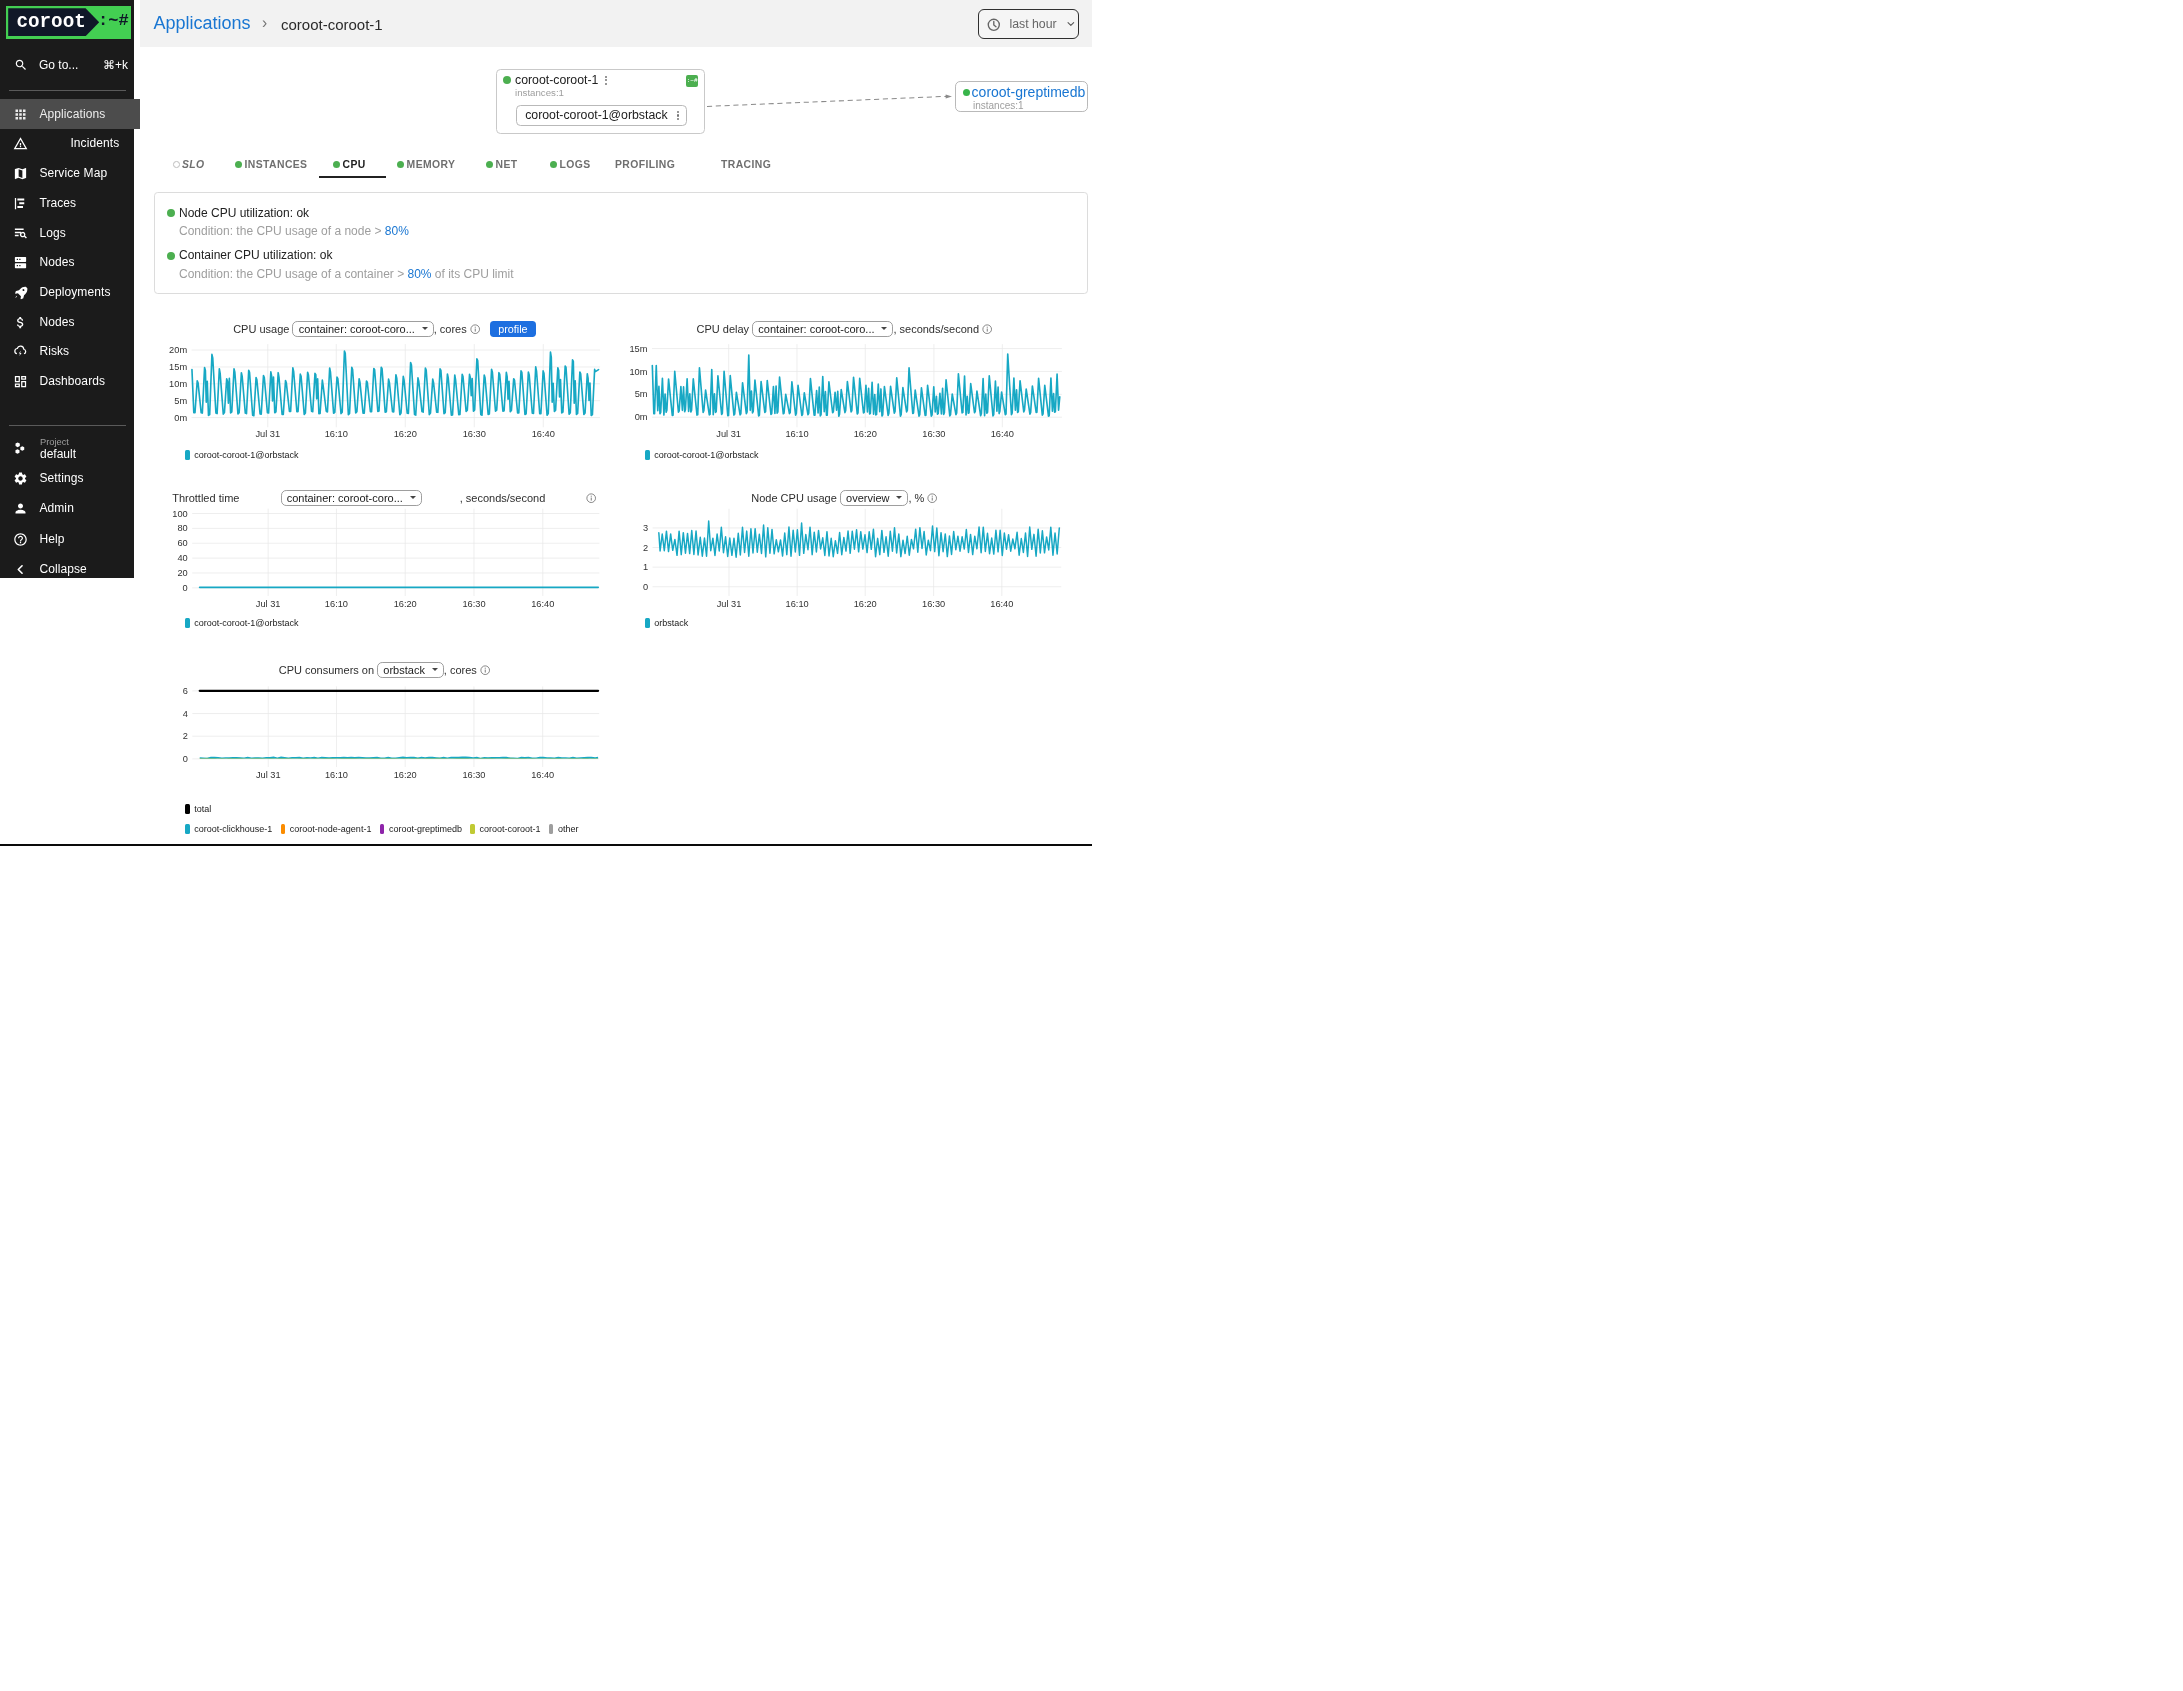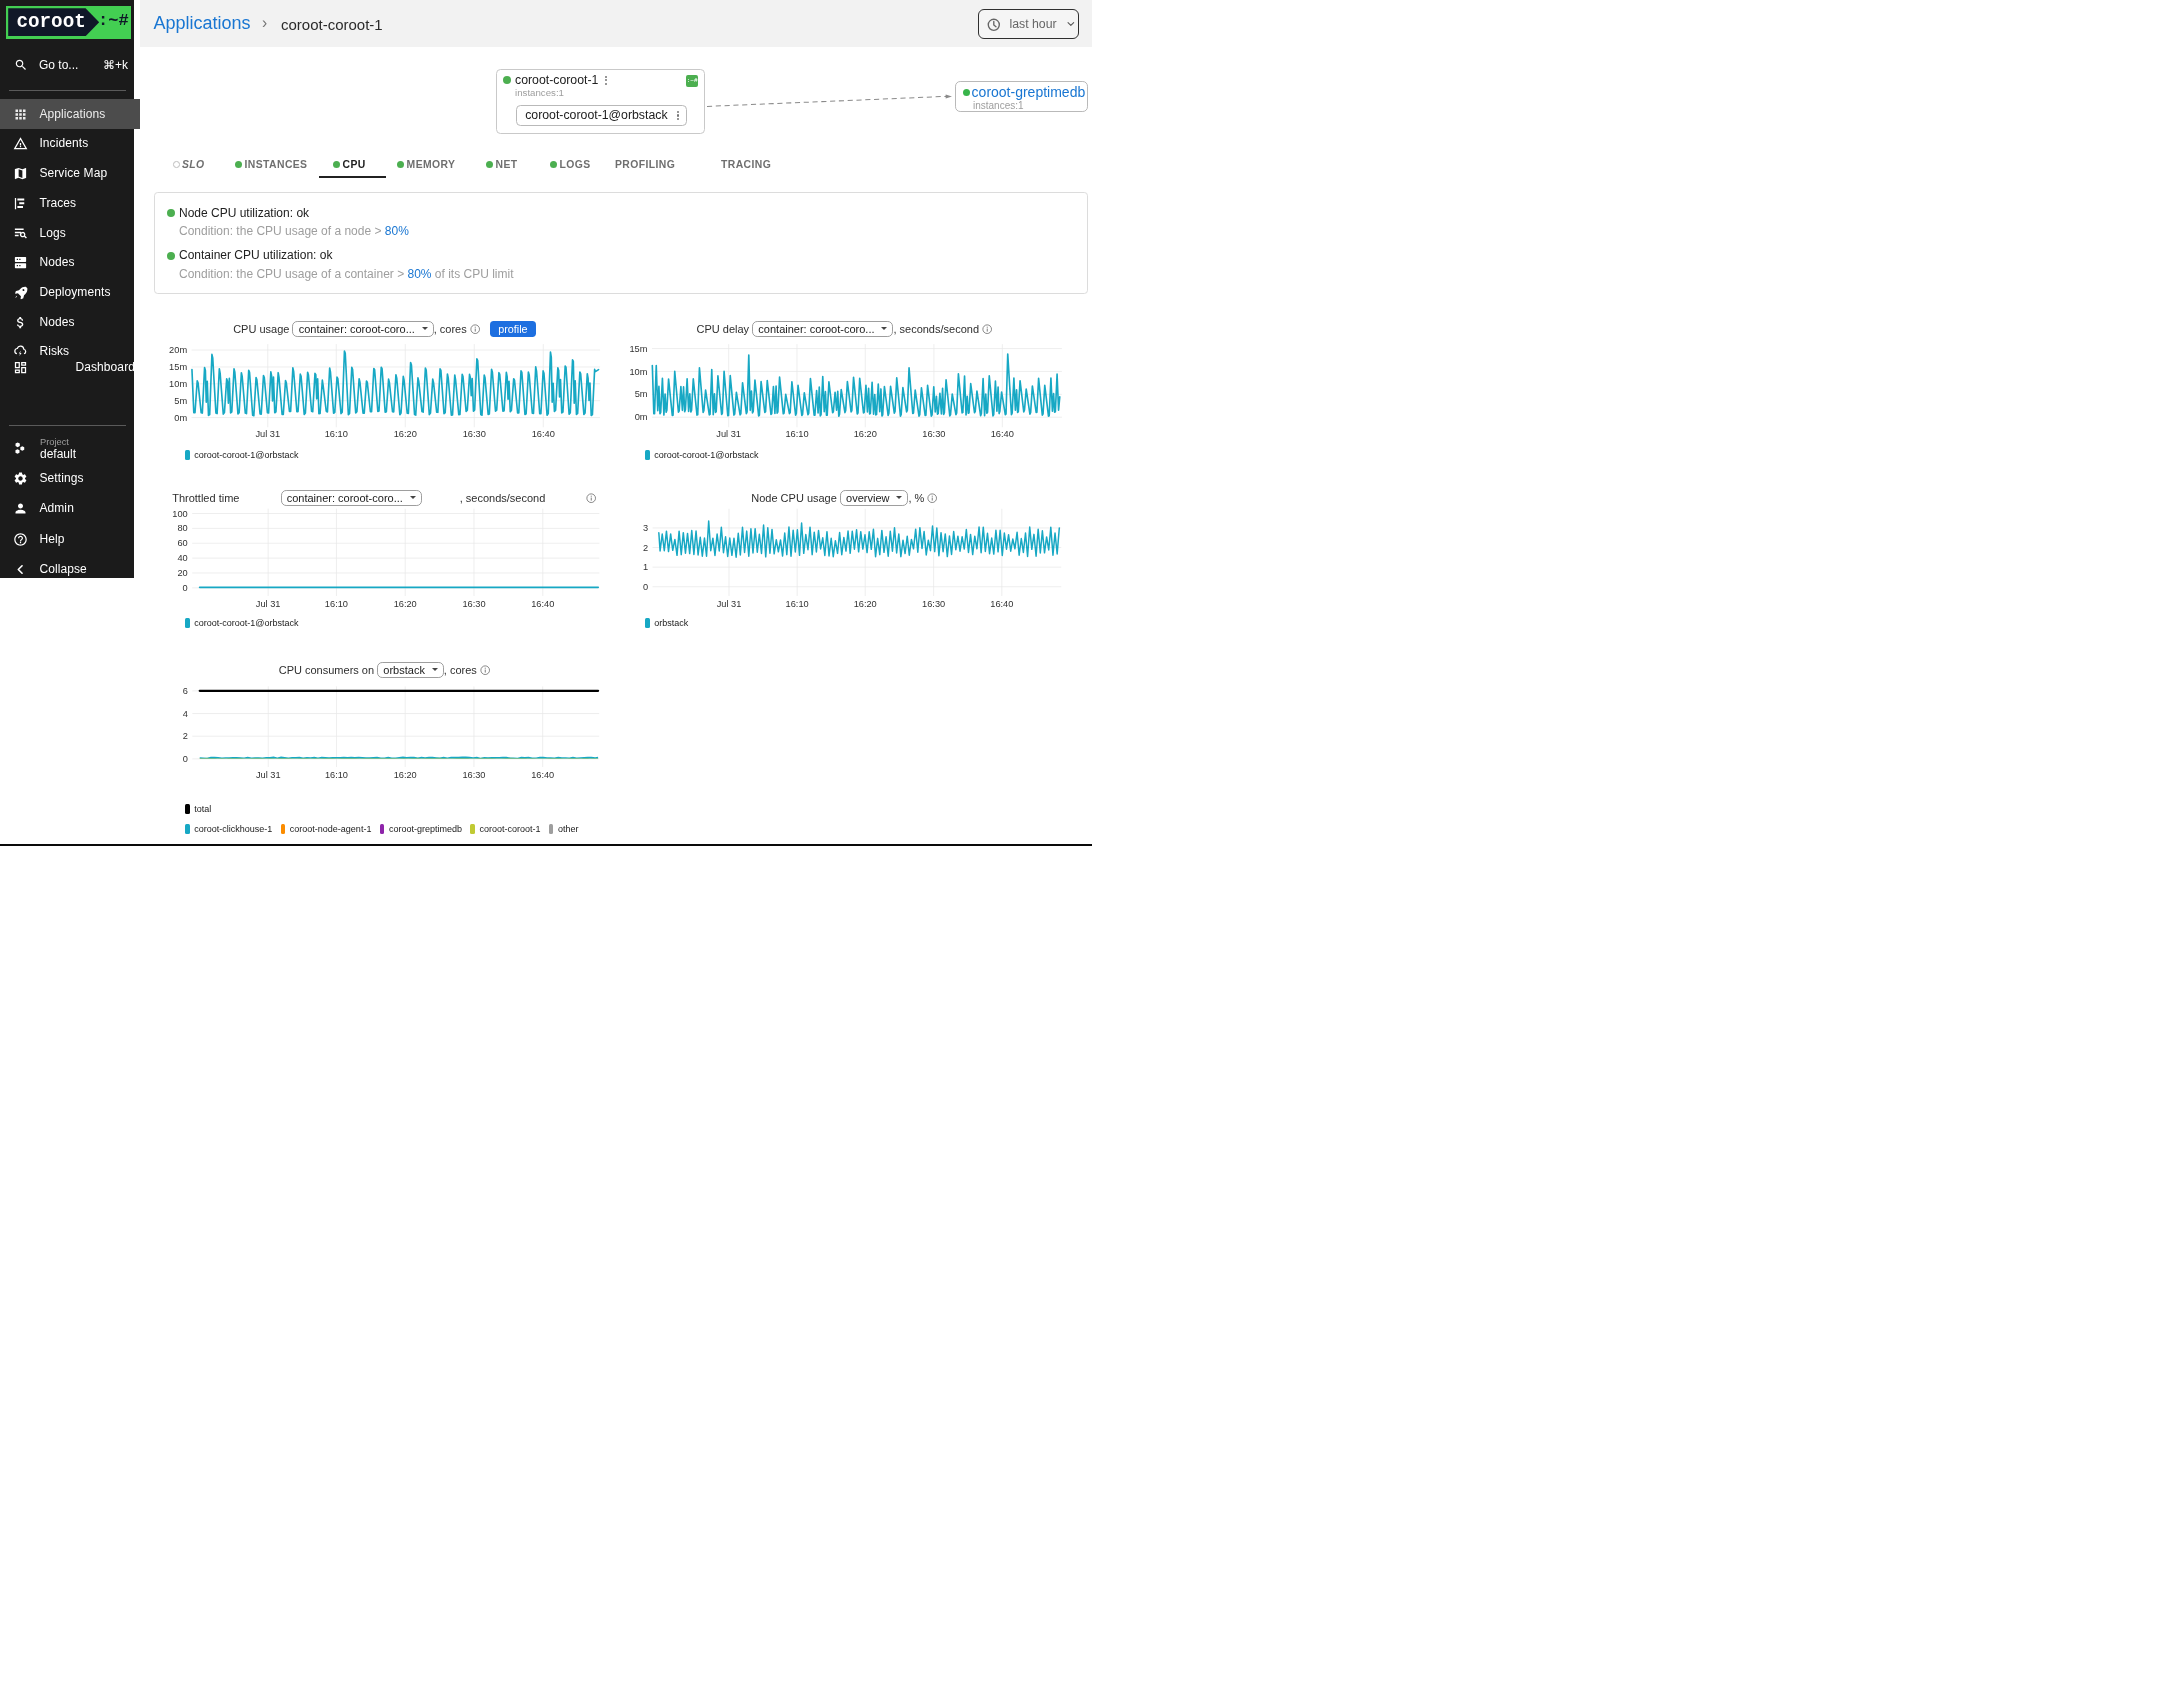--- a/index.html
+++ b/index.html
@@ -50,21 +50,21 @@
     <span style="margin-left:11px;font-size:12px;color:#fff;">Go to...</span>
     <span style="margin-left:auto;margin-right:12px;font-size:12px;color:#fff;">⌘+k</span>
   </div>
   <div class="sb-hr" style="top:90px;"></div>
   <div class="mi active" style="top:99px;">
     <svg class="ic" viewBox="0 0 24 24">
         <path fill="#ededed" d="M4 8h4V4H4v4zm6 0h4V4h-4v4zm6-4v4h4V4h-4zM4 14h4v-4H4v4zm6 0h4v-4h-4v4zm6 0h4v-4h-4v4zM4 20h4v-4H4v4zm6 0h4v-4h-4v4zm6 0h4v-4h-4v4z"></path>
       </svg>
     <span class="tx" style="color:#ededed;">Applications</span>
   </div>
-  <div class="mi" style="top:128px;">
+  <div class="mi" style="top:128px;gap:31px;">
     <svg class="ic" viewBox="0 0 24 24">
         <path fill="#fff" d="M1 21h22L12 2 1 21zm3.5-2L12 6l7.5 13h-15zM13 18h-2v-2h2v2zm0-3h-2v-4h2v4z"></path>
       </svg>
     <span class="tx">Incidents</span>
   </div>
   <div class="mi" style="top:158px;">
     <svg class="ic" viewBox="0 0 24 24">
         <path fill="#fff" d="M20.5 3l-.16.03L15 5.1 9 3 3.36 4.9c-.21.07-.36.25-.36.48V20.5c0 .28.22.5.5.5l.16-.03L9 18.9l6 2.1 5.64-1.9c.21-.07.36-.25.36-.48V3.5c0-.28-.22-.5-.5-.5zM15 19l-6-2.11V5l6 2.11V19z"></path>
       </svg>
     <span class="tx">Service Map</span>
@@ -100,21 +100,21 @@
       </svg>
     <span class="tx">Nodes</span>
   </div>
   <div class="mi" style="top:336px;">
     <svg class="ic" viewBox="0 0 24 24">
         <path fill="none" stroke="#fff" stroke-width="2" d="M6.3 15.5A4.2 4.2 0 0 1 6.8 7.2a5.4 5.4 0 0 1 10.5 1.2 3.7 3.7 0 0 1 .3 7.2"></path>
         <path fill="#fff" d="M12.7 10.5 9.2 15h2.2l-1.3 4 3.6-4.6h-2.3z"></path>
       </svg>
     <span class="tx">Risks</span>
   </div>
-  <div class="mi" style="top:352px;gap:36px;">
+  <div class="mi" style="top:366px;">
     <svg class="ic" viewBox="0 0 24 24">
         <path fill="#fff" d="M3 13h8V3H3v10zm2-8h4v6H5V5zM3 21h8v-6H3v6zm2-4h4v2H5v-2zM13 21h8V11h-8v10zm2-8h4v6h-4v-6zM13 3v6h8V3h-8zm6 4h-4V5h4v2z"></path>
       </svg>
     <span class="tx">Dashboards</span>
   </div>
   <div class="sb-hr" style="top:425px;"></div>
 
   <div style="position:absolute;left:0;top:434px;width:140px;height:30px;display:flex;align-items:center;">
     <svg class="ic" style="width:15.6px;height:15.6px;margin-left:13.4px;flex:none;" viewBox="0 0 24 24">
         <path fill="#fff" d="M7.2 2.2 10.5 4v3.8L7.2 9.7 3.9 7.8V4zM14.3 8.1l3 1.7v3.5l-3 1.7-3-1.7V9.8zM6.9 12.6l3.1 1.8v3.6l-3.1 1.8-3.1-1.8v-3.6z"></path>

